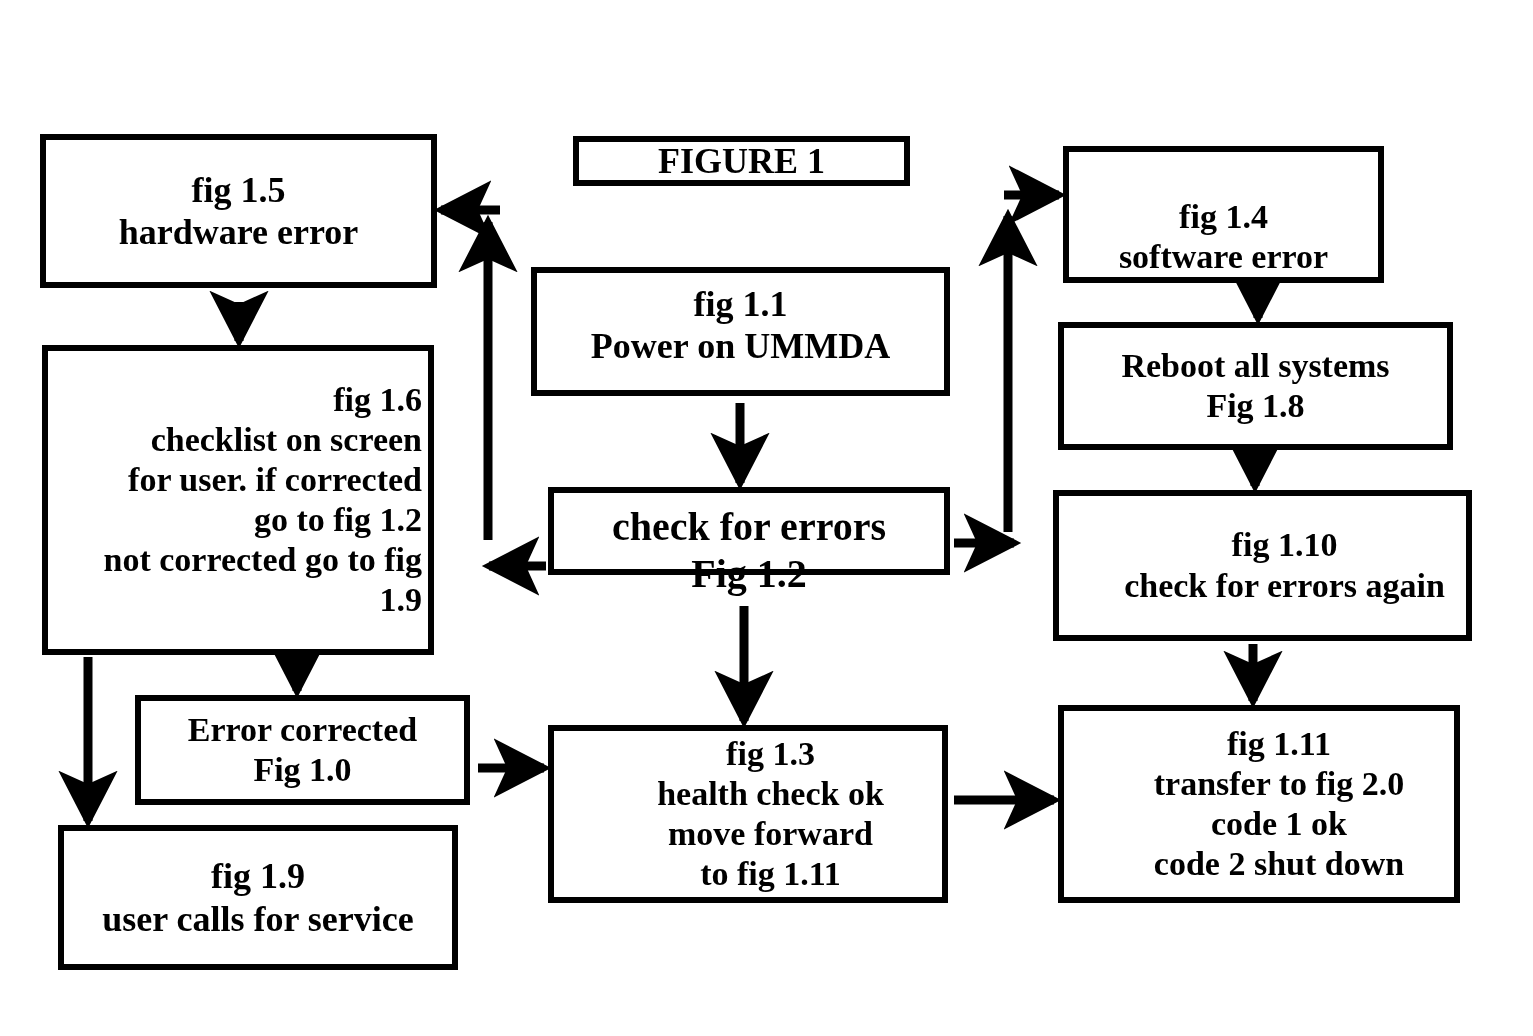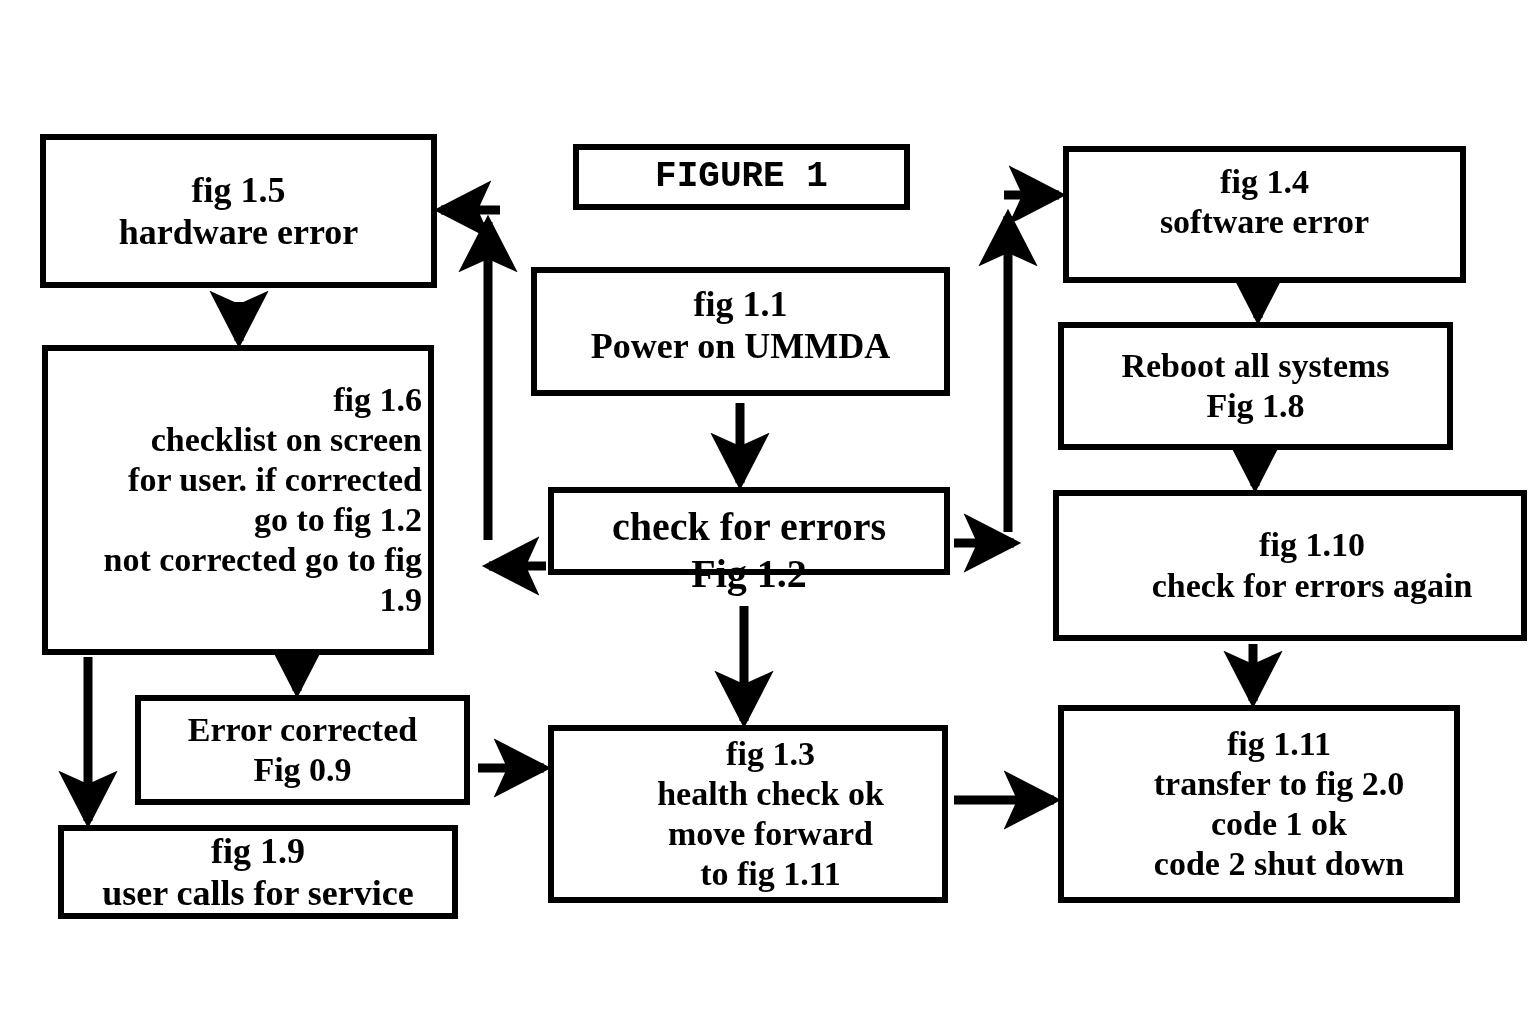--- a/index.html
+++ b/index.html
@@ -106,52 +106,52 @@
   <div class="node" style="left: 42px; top: 345px; width: 392px; height: 310px; font-size: 34px; border-width: 6px; border-color: rgb(0, 0, 0); text-align: right;">
     <span class="txt">fig 1.6
 checklist on screen
 for user. if corrected
 go to fig 1.2
 not corrected go to fig
 1.9</span>
   </div>
   <div class="node" style="left: 135px; top: 695px; width: 335px; height: 110px; font-size: 34px; border-width: 6px; border-color: rgb(0, 0, 0);">
     <span class="txt">Error corrected
-Fig 0.9</span>
+Fig 1.0</span>
   </div>
-  <div class="node" style="left: 58px; top: 825px; width: 400px; height: 94px; font-size: 36px; border-width: 6px; border-color: rgb(0, 0, 0);">
+  <div class="node" style="left: 58px; top: 825px; width: 400px; height: 145px; font-size: 36px; border-width: 6px; border-color: rgb(0, 0, 0);">
     <span class="txt">fig 1.9
 user calls for service</span>
   </div>
-  <div class="node" style="left: 573px; top: 144px; width: 337px; height: 66px; font-size: 36px; border-width: 6px; border-color: rgb(0, 0, 0); font-family: Liberation Mono, monospace;">
+  <div class="node" style="left: 573px; top: 136px; width: 337px; height: 50px; font-size: 36px; border-width: 6px; border-color: rgb(0, 0, 0);">
     <span class="txt">FIGURE 1</span>
   </div>
   <div class="node align-top" style="left: 531px; top: 267px; width: 419px; height: 129px; font-size: 36px; border-width: 6px; border-color: rgb(0, 0, 0);">
     <span class="txt">fig 1.1
 Power on UMMDA</span>
   </div>
   <div class="node align-top" style="left: 548px; top: 487px; width: 402px; height: 88px; font-size: 40px; border-width: 6px; border-color: rgb(0, 0, 0);">
     <span class="txt">check for errors
 Fig 1.2</span>
   </div>
   <div class="node" style="left: 548px; top: 725px; width: 400px; height: 178px; font-size: 34px; border-width: 6px; border-color: rgb(0, 0, 0); padding-left: 45px;">
     <span class="txt">fig 1.3
 health check ok
 move forward
 to fig 1.11</span>
   </div>
-  <div class="node align-top" style="left: 1063px; top: 146px; width: 403px; height: 137px; font-size: 34px; border-width: 6px; border-color: rgb(0, 0, 0);">
+  <div class="node align-top" style="left: 1063px; top: 146px; width: 321px; height: 137px; font-size: 34px; border-width: 6px; border-color: rgb(0, 0, 0); align-items: flex-end;">
     <span class="txt">fig 1.4
 software error</span>
   </div>
   <div class="node" style="left: 1058px; top: 322px; width: 395px; height: 128px; font-size: 34px; border-width: 6px; border-color: rgb(0, 0, 0);">
     <span class="txt">Reboot all systems
 Fig 1.8</span>
   </div>
-  <div class="node" style="left: 1053px; top: 490px; width: 474px; height: 151px; font-size: 34px; border-width: 6px; border-color: rgb(0, 0, 0); padding-left: 44px;">
+  <div class="node" style="left: 1053px; top: 490px; width: 419px; height: 151px; font-size: 34px; border-width: 6px; border-color: rgb(0, 0, 0); padding-left: 44px;">
     <span class="txt">fig 1.10
 check for errors again</span>
   </div>
   <div class="node" style="left: 1058px; top: 705px; width: 402px; height: 198px; font-size: 34px; border-width: 6px; border-color: rgb(0, 0, 0); padding-left: 40px;">
     <span class="txt">fig 1.11
 transfer to fig 2.0
 code 1 ok
 code 2 shut down</span>
   </div>
 

